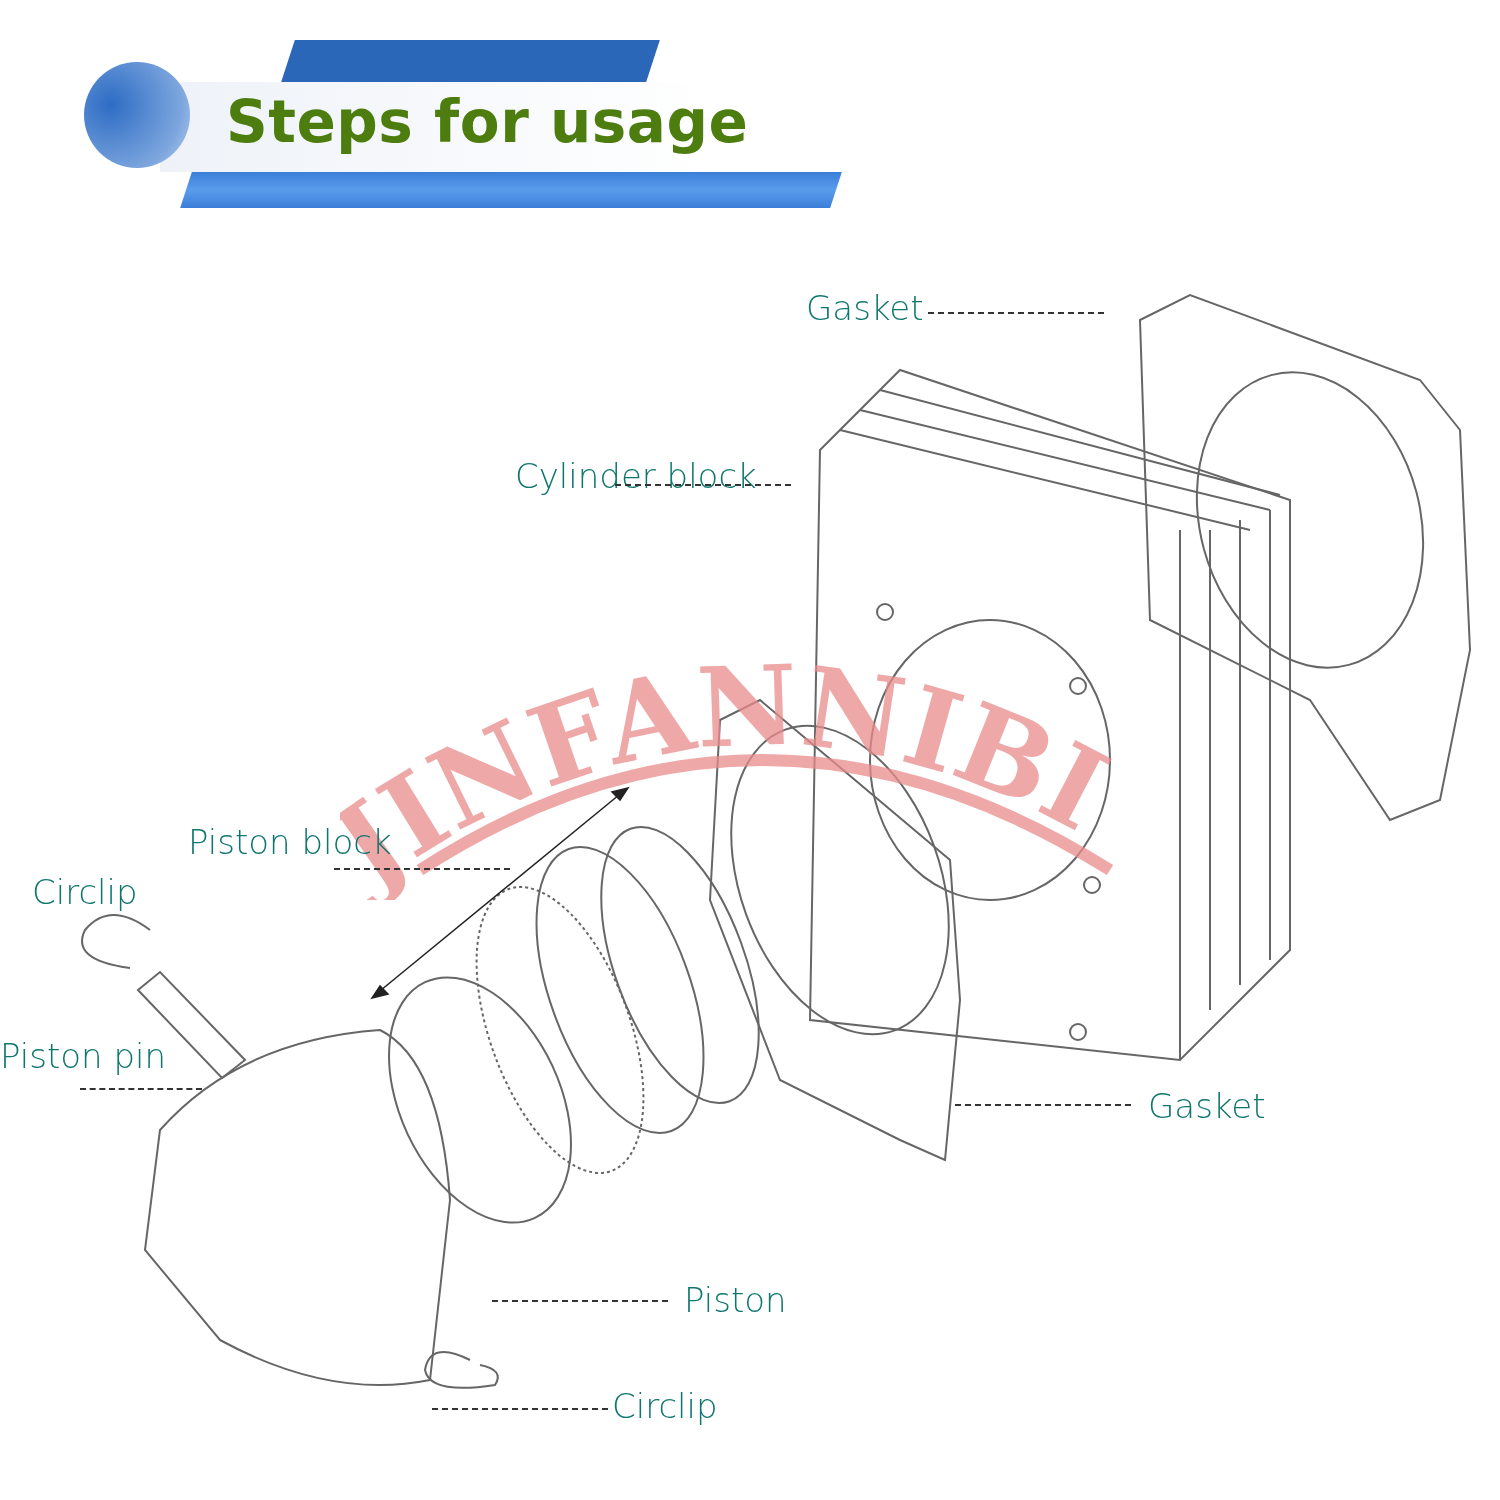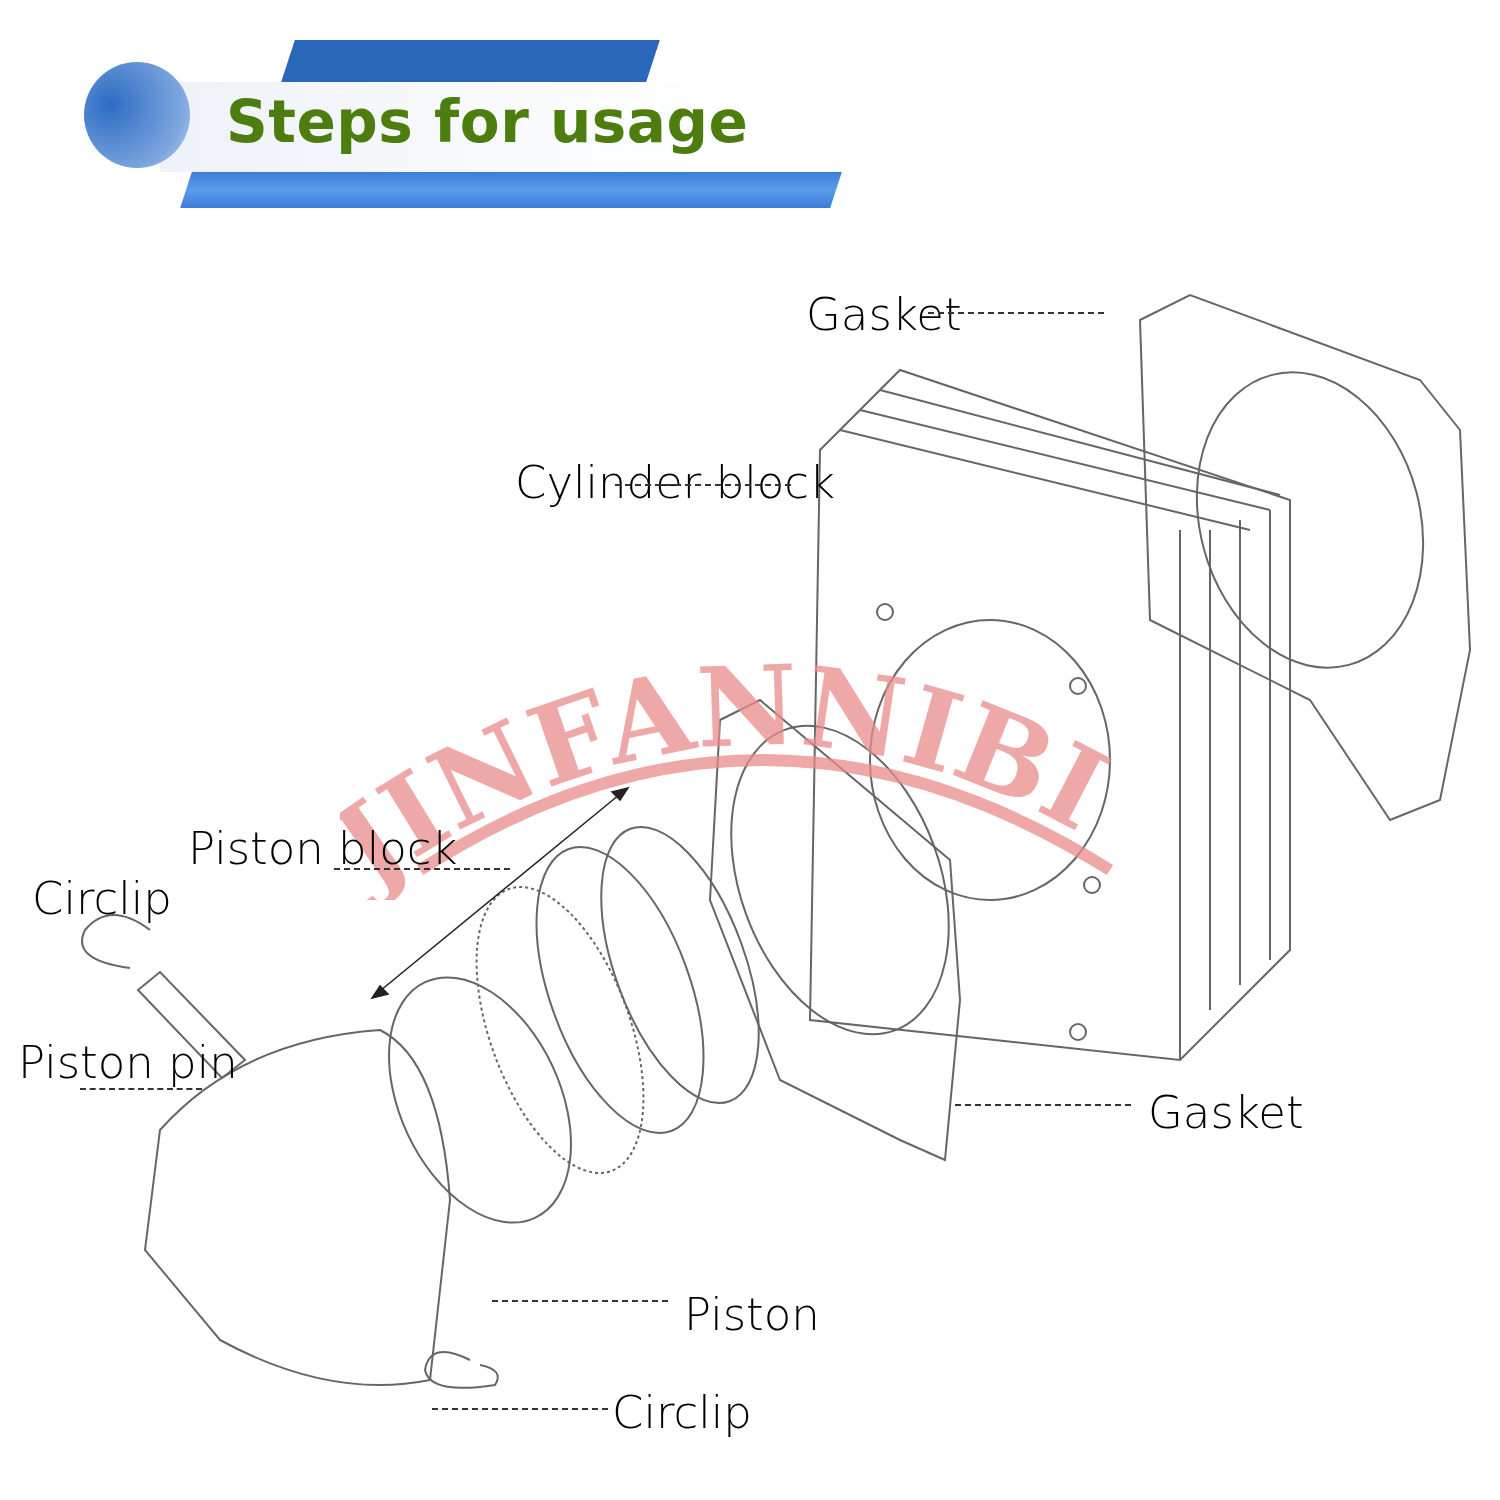--- a/index.html
+++ b/index.html
@@ -3,21 +3,21 @@
 <meta charset="utf-8">
 <style>
   html, body { margin:0; padding:0; background:#fff; }
   body { width:1500px; height:1500px; position:relative; overflow:hidden; font-family:"DejaVu Sans", sans-serif; }
   .abs { position:absolute; }
   .banner-top { left:288px; top:40px; width:365px; height:42px; background:#2b67b8; transform:skewX(-18deg); }
   .banner-bot { left:186px; top:172px; width:650px; height:36px; background:linear-gradient(180deg,#3a7ed8,#5a9cec,#3a7ed8); transform:skewX(-18deg); }
   .banner-mid { left:160px; top:82px; width:560px; height:90px; background:linear-gradient(90deg,#eef2f8,#fff); }
   .circle { left:84px; top:62px; width:106px; height:106px; border-radius:50%; background:radial-gradient(circle at 25% 40%, #2d6cc4, #7da6de 70%, #b9d0ef); }
   .title { left:226px; top:88px; font-size:58px; font-weight:bold; color:#4d7c0f; letter-spacing:0.5px; }
-  .label { font-size:45px; color:#000000; font-family:"DejaVu Sans", sans-serif; font-weight:300; white-space:nowrap; }
+  .label { font-size:34px; color:#0f766e; font-family:"DejaVu Sans", sans-serif; font-weight:300; white-space:nowrap; }
   .dash { border-top:2px dashed #333; height:0; }
   svg.diagram { position:absolute; left:0; top:0; }
   .wm { left:340px; top:640px; }
 </style>
 </head>
 <body>
 
 <div class="abs banner-top"></div>
 <div class="abs banner-mid"></div>
 <div class="abs banner-bot"></div>
@@ -78,23 +78,23 @@
 <div class="abs dash" style="left:928px;top:312px;width:176px;"></div>
 
 <div class="abs label" style="left:483px;top:456px;margin-left:32px;">Cylinder block</div>
 <div class="abs dash" style="left:615px;top:484px;width:176px;"></div>
 
 <div class="abs label" style="left:188px;top:822px;">Piston block</div>
 <div class="abs dash" style="left:334px;top:868px;width:176px;"></div>
 
 <div class="abs label" style="left:32px;top:872px;">Circlip</div>
 
-<div class="abs label" style="left:18px;top:1036px;">Piston pin</div>
+<div class="abs label" style="left:0;top:1036px;">Piston pin</div>
 <div class="abs dash" style="left:80px;top:1088px;width:122px;"></div>
 
 <div class="abs dash" style="left:955px;top:1104px;width:176px;"></div>
 <div class="abs label" style="left:1148px;top:1086px;">Gasket</div>
 
 <div class="abs dash" style="left:492px;top:1300px;width:176px;"></div>
-<div class="abs label" style="left:684px;top:1280px;margin-top:8px;">Piston</div>
+<div class="abs label" style="left:684px;top:1280px;">Piston</div>
 
 <div class="abs dash" style="left:432px;top:1408px;width:176px;"></div>
 <div class="abs label" style="left:612px;top:1386px;">Circlip</div>
 
 </body></html>

